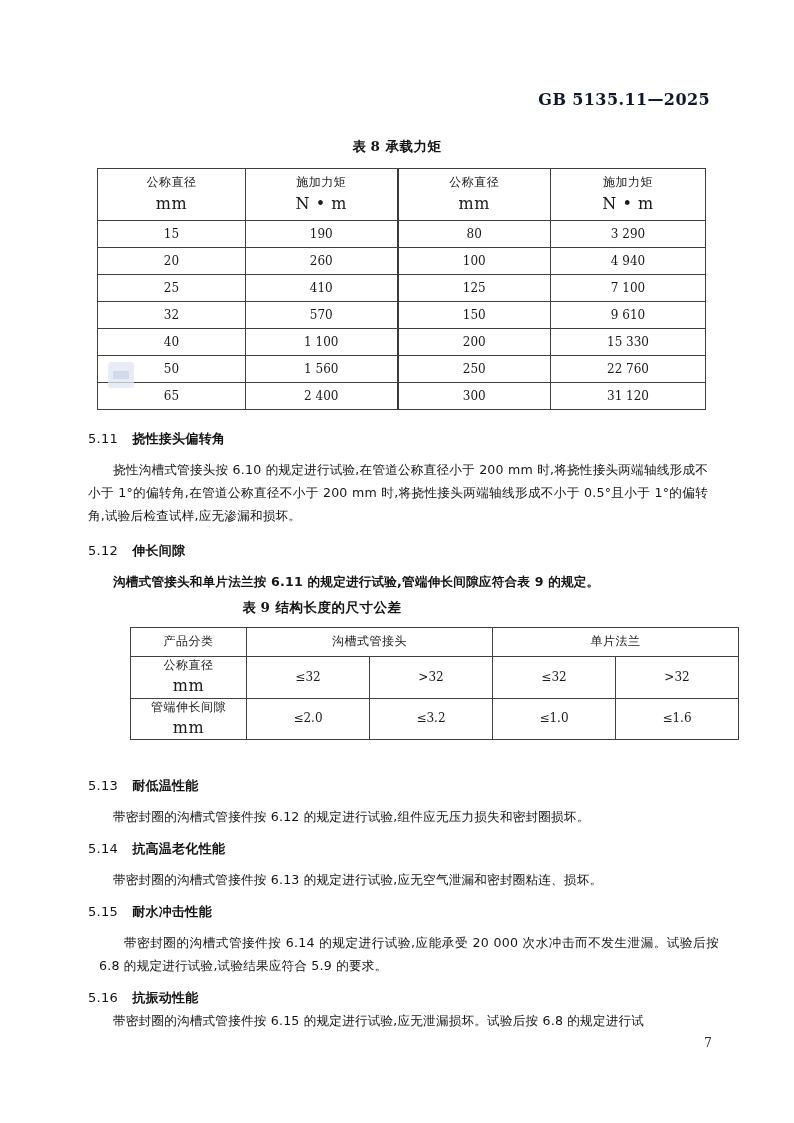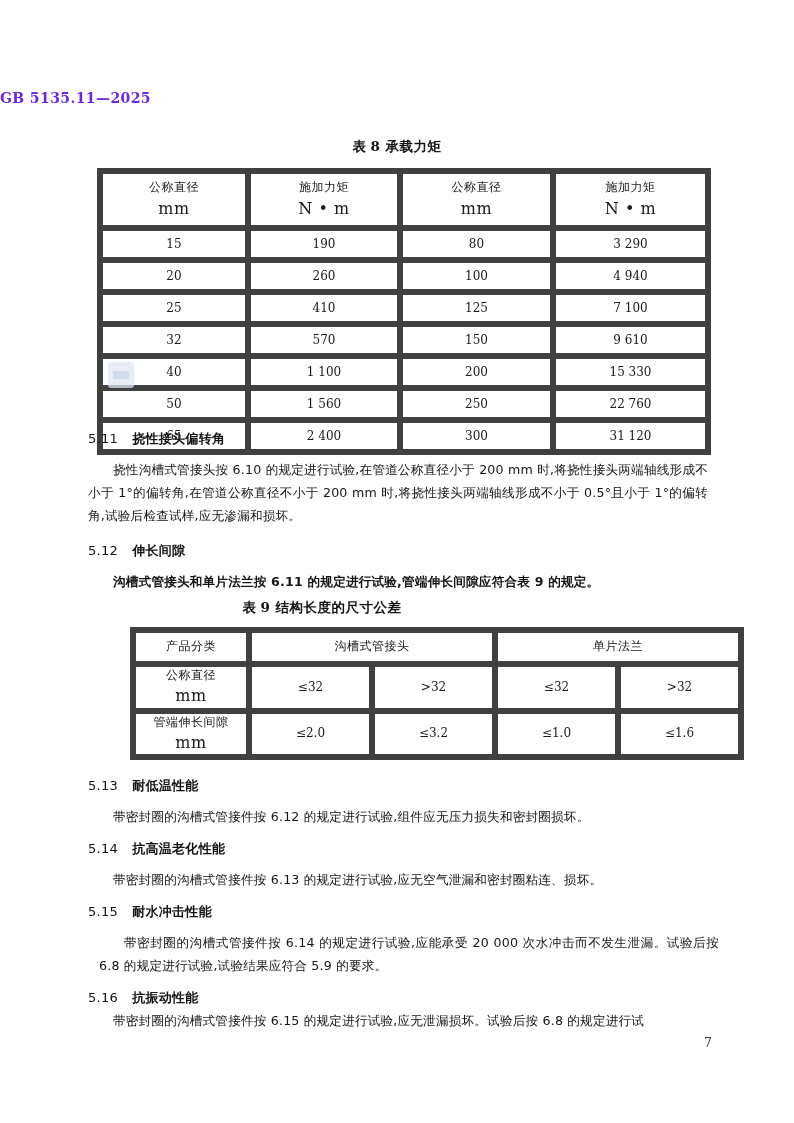--- a/index.html
+++ b/index.html
@@ -22,46 +22,46 @@
     width: 794px;
     height: 1123px;
   }
 
   
   .doc-header {
     position: absolute;
     top: 90px;
     left: 0;
     width: 710px;
-    text-align: left;
+    text-align: right;
     font-family: "DejaVu Serif", "Liberation Serif", serif;
     font-weight: bold;
-    font-size: 14px;
+    font-size: 16px;
     letter-spacing: 0.4px;
-    color: #6d28d9;
+    color: #0f172a;
   }
 
   .table-caption {
     text-align: center;
     font-weight: bold;
     font-size: 13.5px;
     font-family: "DejaVu Sans", "Liberation Sans", sans-serif;
     letter-spacing: 0.5px;
   }
   .table-caption .cap-num { margin: 0 5px 0 4px; font-family: "DejaVu Serif", serif; font-weight: bold;}
 
   
   table.gb {
     border-collapse: collapse;
     table-layout: fixed;
     font-size: 12px;
     color: #1a1a1a;
   }
   table.gb td, table.gb th {
-    border: 6px solid #404040;
+    border: 1px solid #404040;
     text-align: center;
     vertical-align: middle;
     font-weight: normal;
     font-family: "DejaVu Serif", "Liberation Serif", serif;
     padding: 0;
   }
   table.gb .cn {
     font-family: "DejaVu Sans", "Liberation Sans", sans-serif;
     font-size: 12px;
     letter-spacing: 0.5px;

